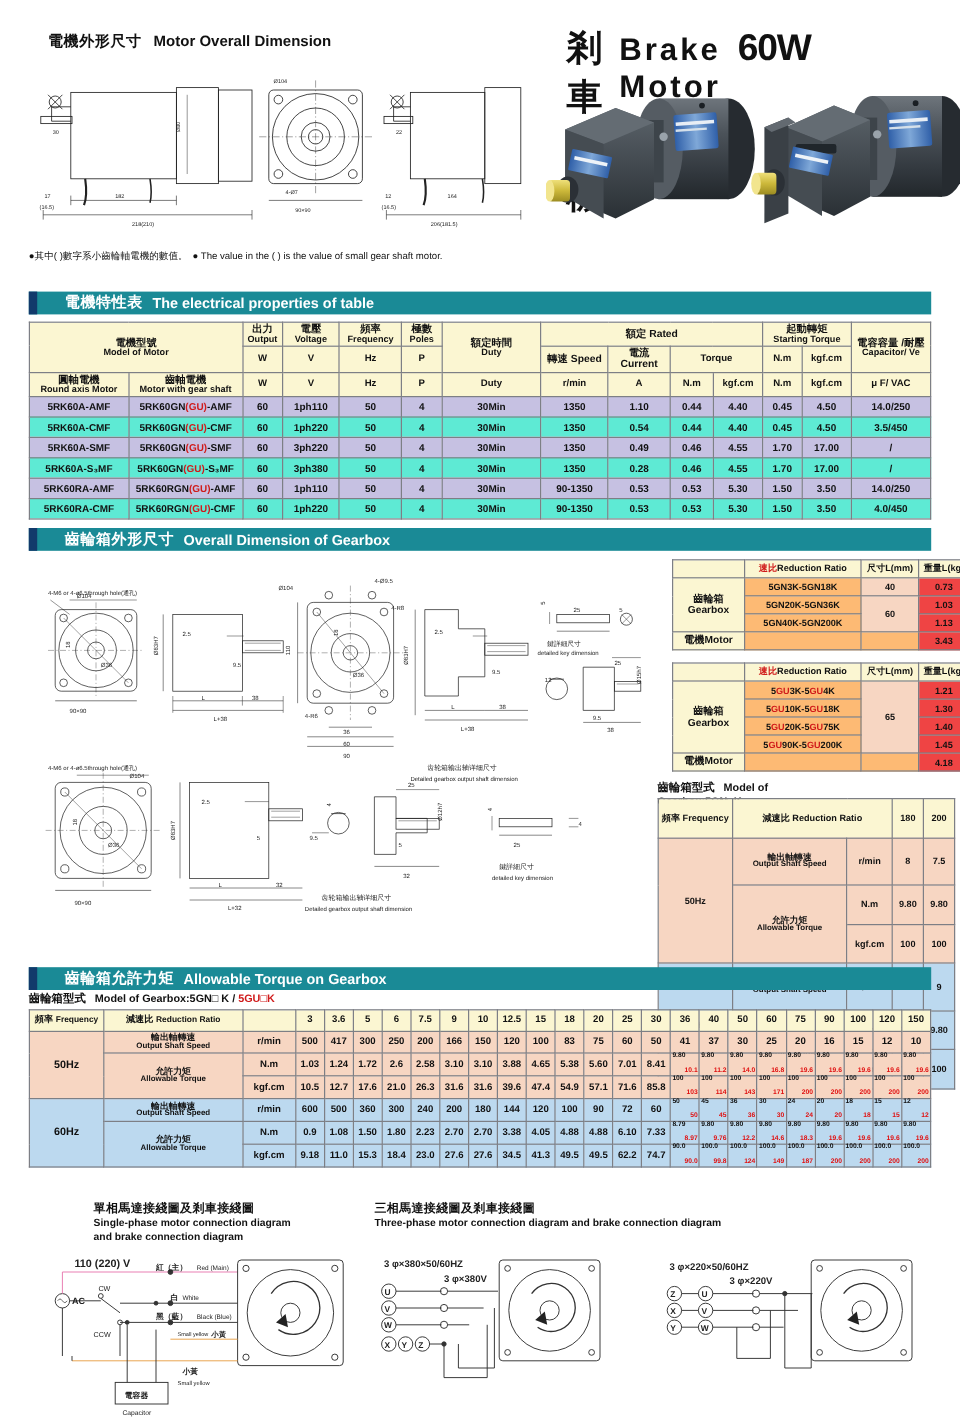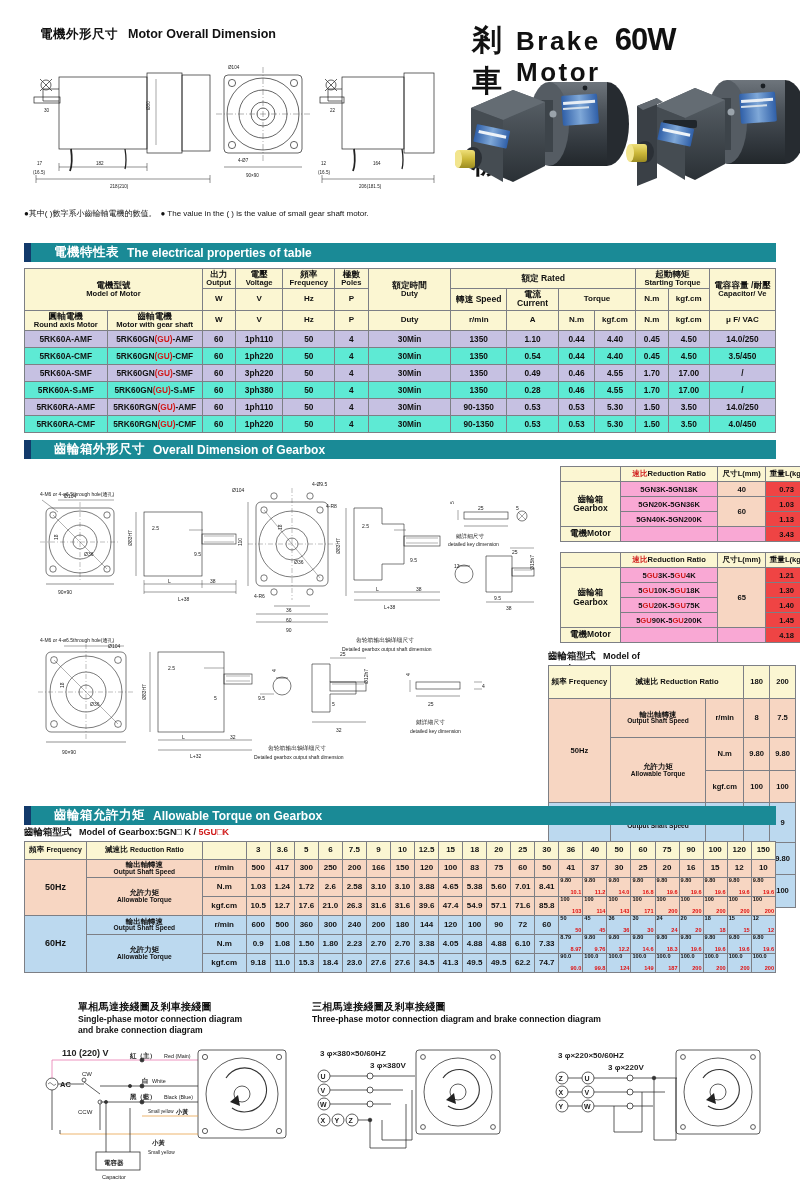--- a/index.html
+++ b/index.html
@@ -56,21 +56,21 @@
   
   #gearbox-draw { position:absolute; left:24px; top:460px; width:516px; height:345px; }
   #gearbox-draw svg { display:block; }
 
   
   .minitab { font-size:7.6px;margin-left:12px; }
   .minitab td { height:15px; padding:0 2px; }
   .mh { background:#fbf6d2; }
   .mL { background:#f7d6c2; }
   .mW { background:#ef4444; }
-  .mM { background:#f9a8d4; }
+  .mM { background:#fdba74; }
   .mlabel { background:#fbf6d2; font-size:8.5px; line-height:1.1; }
 
   #gb-tab1 { position:absolute; left:548px; top:466px; width:248px; }
   #gb-tab2 { position:absolute; left:548px; top:552px; width:248px; }
 
   #gb-model-title { position:absolute; left:548px; top:650px; font-size:9px; font-weight:bold; }
   #gb-model-title .cn{ font-size:9.5px; }
   #gb-model-title .en{ margin-left:5px; }
   #gb-tab3 { position:absolute; left:548px; top:665px; width:248px; font-size:7.6px; }
   #gb-tab3 td { height:16px; padding:12px 1px; line-height:1.02; }

